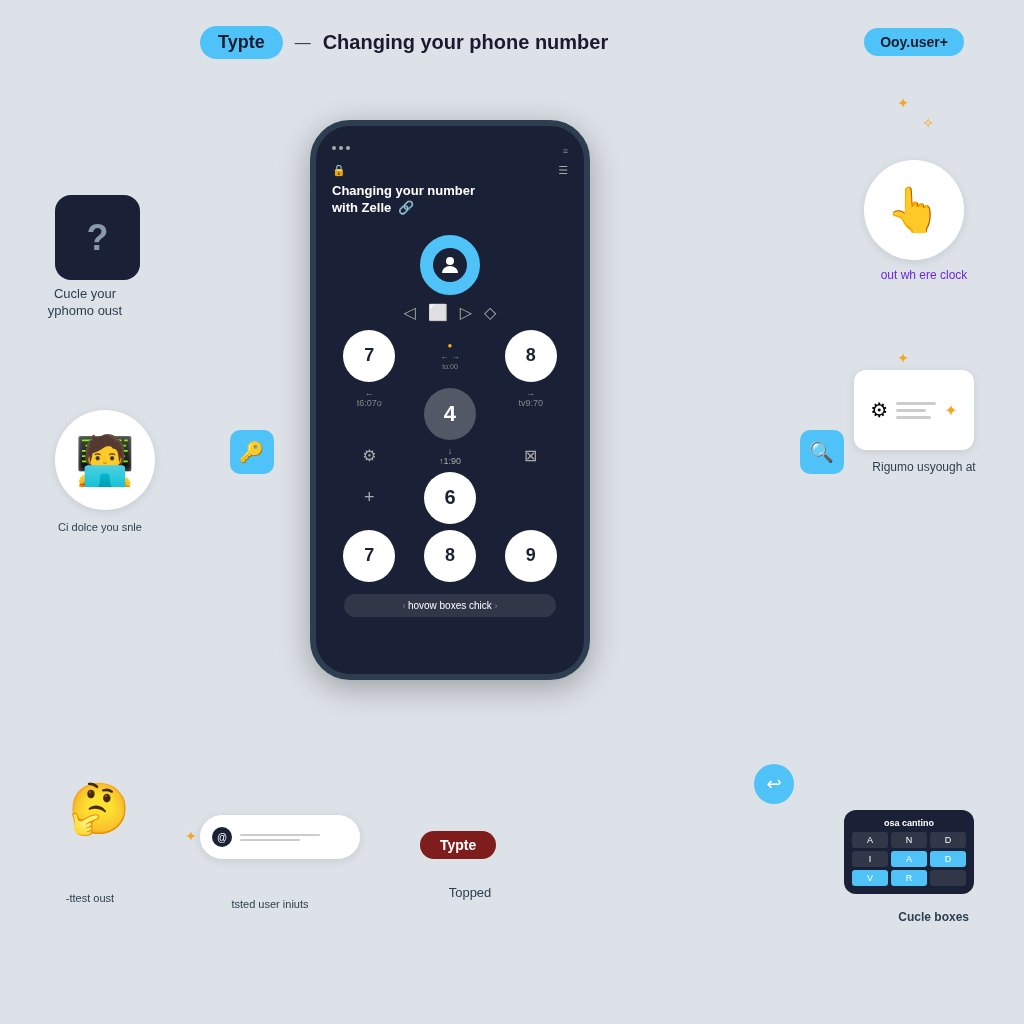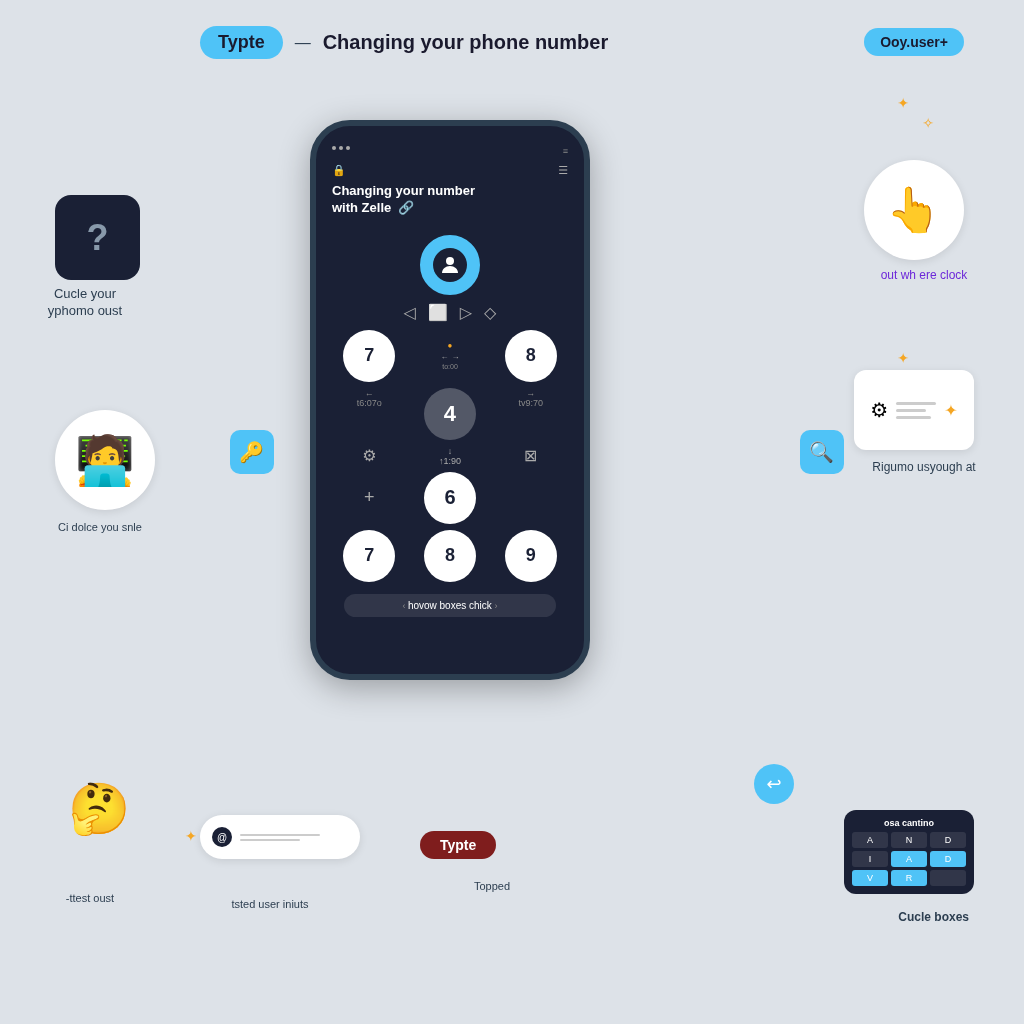--- a/index.html
+++ b/index.html
@@ -662,21 +662,21 @@
     <div class="input-lines">
       <div class="input-line" style="width:80px;"></div>
       <div class="input-line" style="width:60px;"></div>
     </div>
   </div>
 
   <div style="position:absolute; bottom:114px; left:195px; font-size:11px; color:#2c3e50; font-weight:500; text-align:center; width:150px;">tsted user iniuts</div>
 
   <div class="bottom-type-badge">Typte</div>
 
-  <div style="position:absolute; bottom:132px; left:430px; font-size:11px; color:#2c3e50; font-weight:500; text-align:right; width:80px;">Topped</div>
+  <div style="position:absolute; bottom:124px; left:430px; font-size:13px; color:#2c3e50; font-weight:500; text-align:center; width:80px;">Topped</div>
 
   <div class="text-boxes-panel">
     <div class="text-boxes-title">osa cantino</div>
     <div class="text-box-grid">
       <div class="text-box-cell">A</div>
       <div class="text-box-cell">N</div>
       <div class="text-box-cell">D</div>
       <div class="text-box-cell">I</div>
       <div class="text-box-cell highlight">A</div>
       <div class="text-box-cell highlight">D</div>

